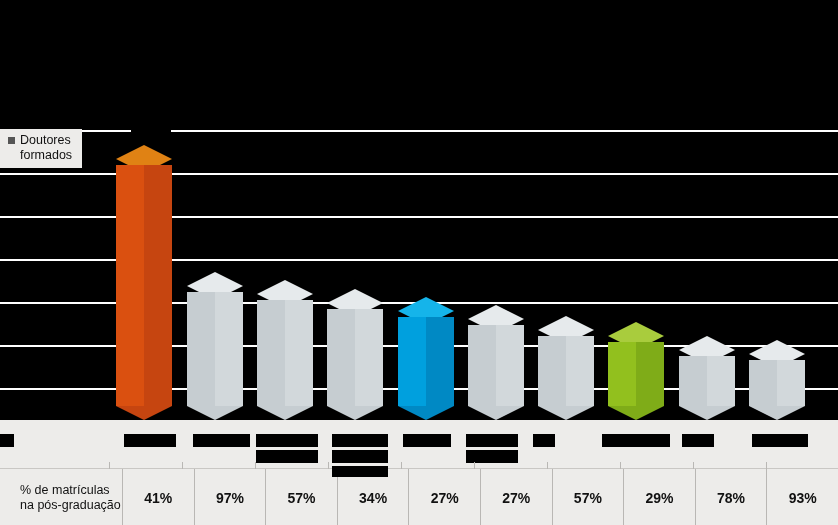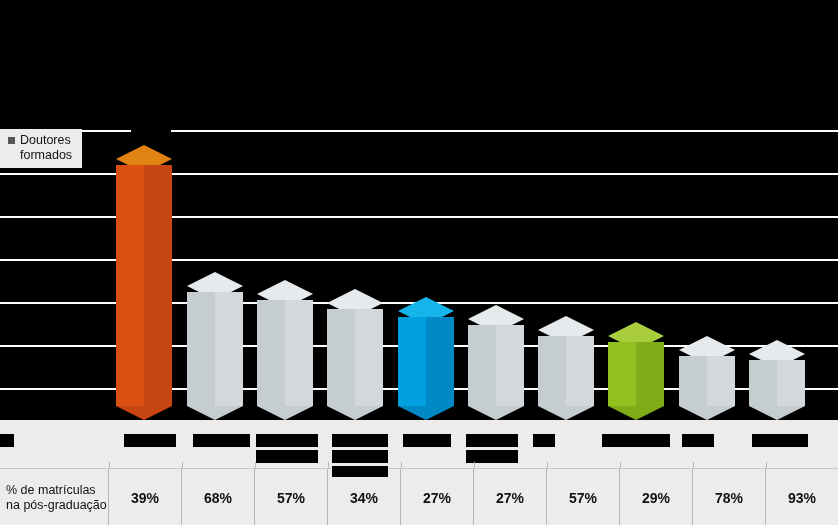--- a/index.html
+++ b/index.html
@@ -73,21 +73,21 @@
   .axis-tick{position:absolute;top:462px;width:1px;height:7px;background:#b9b7b4;z-index:6;}
 
   
   .table{
     position:absolute;left:0;top:468px;width:838px;height:57px;
     background:#EDECEA;border-top:1px solid #c9c7c4;
     display:flex;align-items:stretch;
   }
   .table .hdr{
     width:108px;flex:none;display:flex;align-items:center;
-    padding-left:6px;box-sizing:border-box;
+    padding-left:6px;box-sizing:border-box;margin-left:14px;
   }
   .table .hdr span{
     font-size:12.5px;color:#111;line-height:15px;white-space:pre-line;
   }
   .table .cell{
     flex:1 1 0;display:flex;align-items:center;justify-content:center;
     border-left:1px solid #b9b7b4;
     font-size:14px;font-weight:bold;color:#111;
   }
 </style>
@@ -240,22 +240,22 @@
   <div class="axis-tick" style="left:547px;"></div>
   <div class="axis-tick" style="left:620px;"></div>
   <div class="axis-tick" style="left:693px;"></div>
   <div class="axis-tick" style="left:766px;"></div>
 
   <div class="table">
     <div class="hdr">
       <span>% de matrículas
 na pós-graduação</span>
     </div>
-    <div class="cell">39%</div>
-    <div class="cell">68%</div>
+    <div class="cell">41%</div>
+    <div class="cell">97%</div>
     <div class="cell">57%</div>
     <div class="cell">34%</div>
     <div class="cell">27%</div>
     <div class="cell">27%</div>
     <div class="cell">57%</div>
     <div class="cell">29%</div>
     <div class="cell">78%</div>
     <div class="cell">93%</div>
   </div>
 

